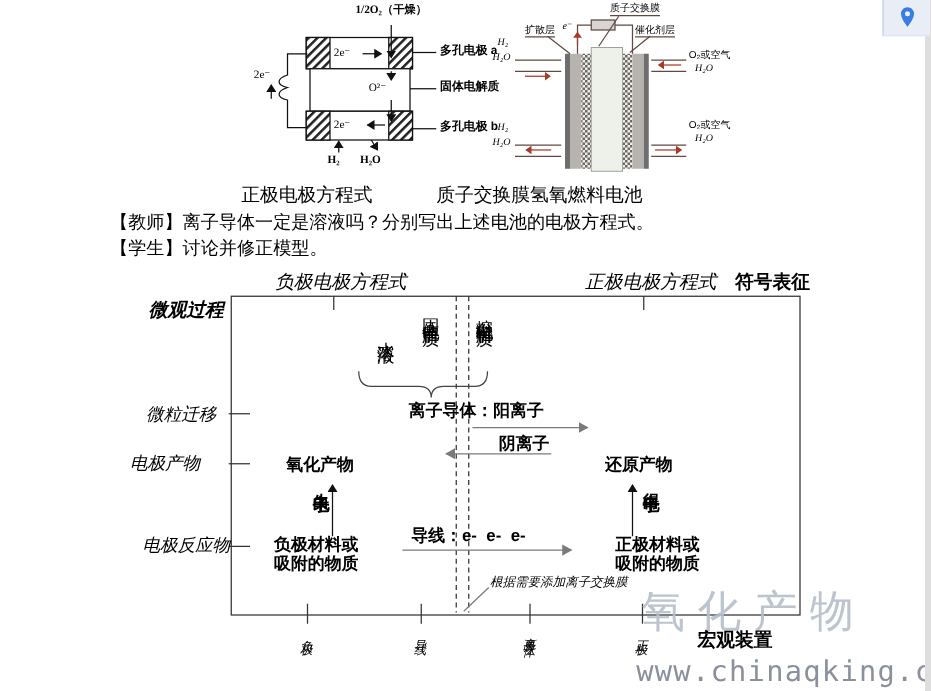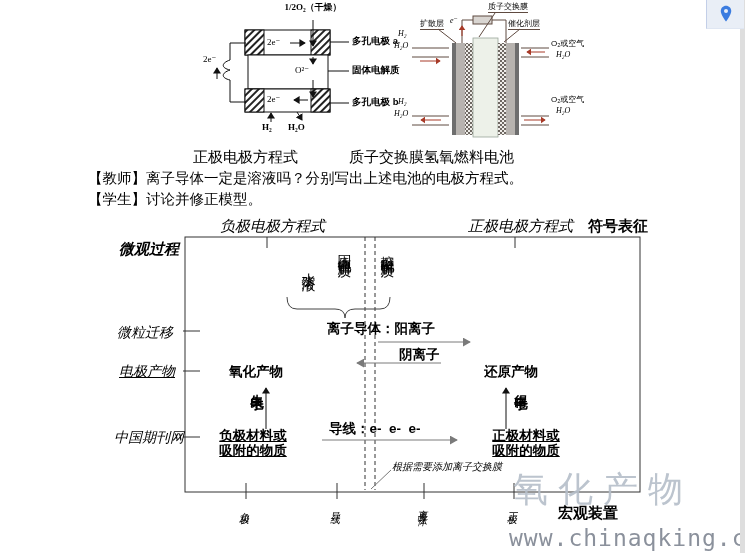--- a/index.html
+++ b/index.html
@@ -15,21 +15,21 @@
   .f9{font-size:9px;}
   .f95{font-size:9.5px;}
   .f13{font-size:10px;}
   .f135{font-size:13.5px;text-align:right;}
   .f14{font-size:14px;}
   .f145{font-size:14.5px;}
   .f15{font-size:15px;}
   .vert{writing-mode:vertical-rl;text-orientation:upright;letter-spacing:2px;}
   .c{text-align:center;}
   .pre{white-space:pre;}
-  .preline{white-space:pre-line;text-align:center;line-height:15px;text-decoration:underline;}
+  .preline{white-space:pre-line;text-align:center;line-height:15px;}
   .ul{border-bottom:1px solid #5f4a40;padding-bottom:1px;}
   .watermark{position:absolute;left:513px;top:466px;z-index:1;font-size:35px;
              letter-spacing:10px;color:#b5bec9;opacity:.9;}
   .siteurl{position:absolute;left:509px;top:525px;z-index:2;font-size:23px;
            letter-spacing:1px;color:#8b919c;}
   .map-btn{position:absolute;left:706px;top:0;width:37px;height:28px;z-index:4;
            background:#e9eef6;border-left:1px solid #c3cfe8;border-bottom:1px solid #dfe6f2;
            display:flex;align-items:center;justify-content:center;cursor:pointer;}
   .edge{position:absolute;right:0;top:0;width:5px;height:553px;background:#dedede;z-index:3;}
 </style>
@@ -167,26 +167,26 @@
   <span class="t serif f145" style="left:88px;top:191px;">【学生】讨论并修正模型。</span>
   <span class="t serif i f15" style="left:468px;top:218px;">正极电极方程式</span>
   <span class="t b f15" style="left:588px;top:217px;">符号表征</span>
   <span class="t b i f15" style="left:119px;top:240px;">微观过程</span>
   <span class="t vert f14" style="left:301px;top:262px;">水溶液</span>
   <span class="t vert f14" style="left:337px;top:244px;">固体电解质</span>
   <span class="t vert f14" style="left:380px;top:244px;">熔融电解质</span>
   <span class="t b f135" style="left:327px;top:321px;">离子导体：阳离子</span>
   <span class="t b f135" style="left:399px;top:347px;">阴离子</span>
   <span class="t serif i f14" style="left:117px;top:325px;">微粒迁移</span>
-  <span class="t serif i f14" style="left:119px;top:364px;text-decoration:underline;">电极产物</span>
+  <span class="t serif i f14" style="left:104px;top:364px;">电极产物</span>
   <span class="t b f135" style="left:229px;top:364px;">氧化产物</span>
   <span class="t b f135" style="left:484px;top:364px;">还原产物</span>
   <span class="t vert b f135" style="left:249px;top:383px;">失电子</span>
   <span class="t vert b f135" style="left:513px;top:383px;">得电子</span>
-  <span class="t serif i f14" style="left:114px;top:430px;">中国期刊网</span>
+  <span class="t serif i f14" style="left:114px;top:430px;">电极反应物</span>
   <span class="t b f135 preline" style="left:213px;top:428px;width:80px;">负极材料或
 吸附的物质</span>
   <span class="t b f135 pre" style="left:329px;top:421px;">导线：e-  e-  e-</span>
   <span class="t b f135 preline" style="left:486px;top:428px;width:80px;">正极材料或
 吸附的物质</span>
   <span class="t serif i f13" style="left:392px;top:461px;">根据需要添加离子交换膜</span>
   <span class="t vert serif i f13" style="left:238px;top:504px;">负极</span>
   <span class="t vert serif i f13" style="left:329px;top:504px;">导线</span>
   <span class="t vert serif i f13" style="left:416px;top:502px;">离子导体</span>
   <span class="t vert serif i f13" style="left:506px;top:504px;">正极</span>

